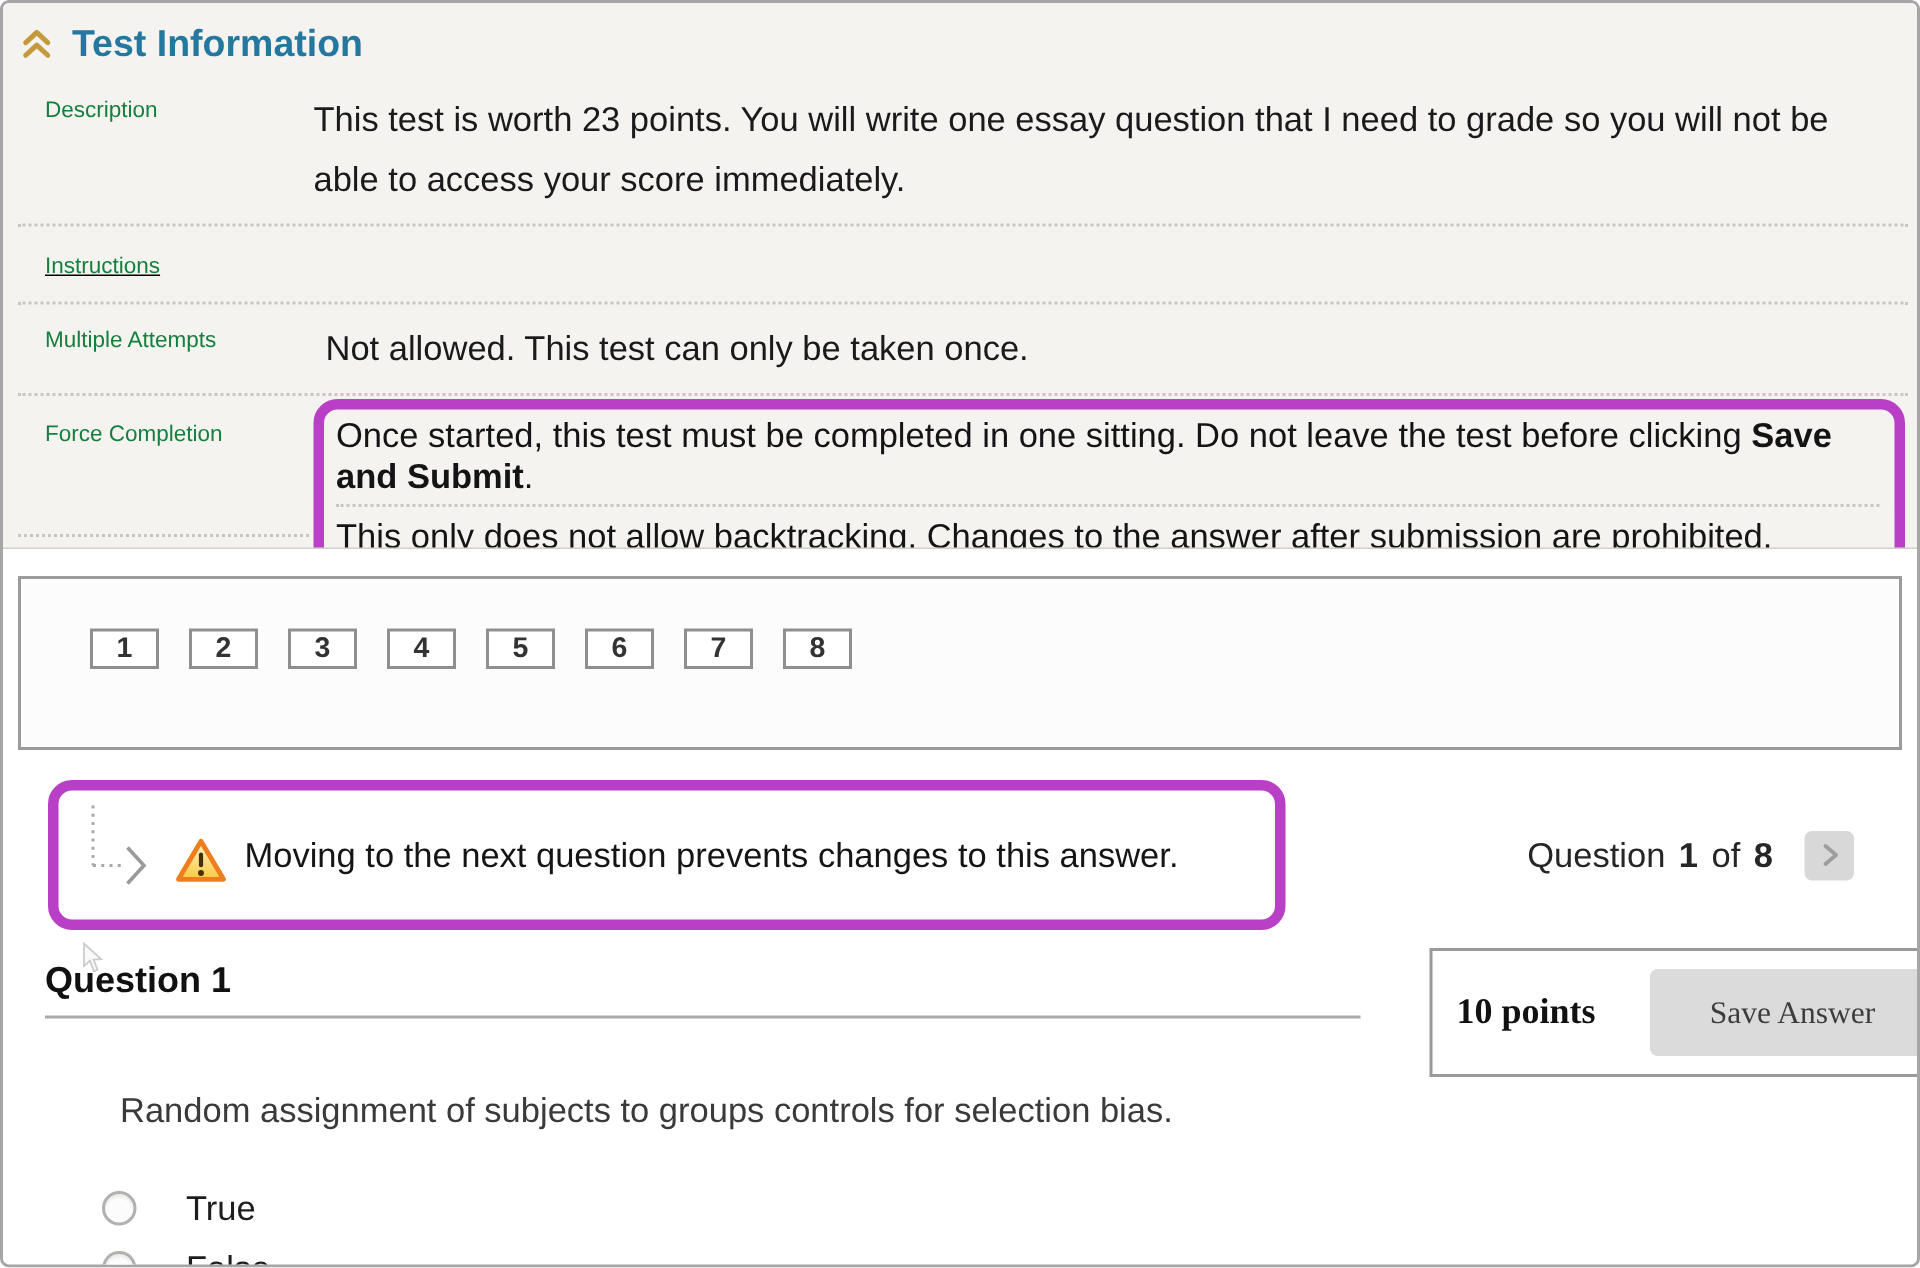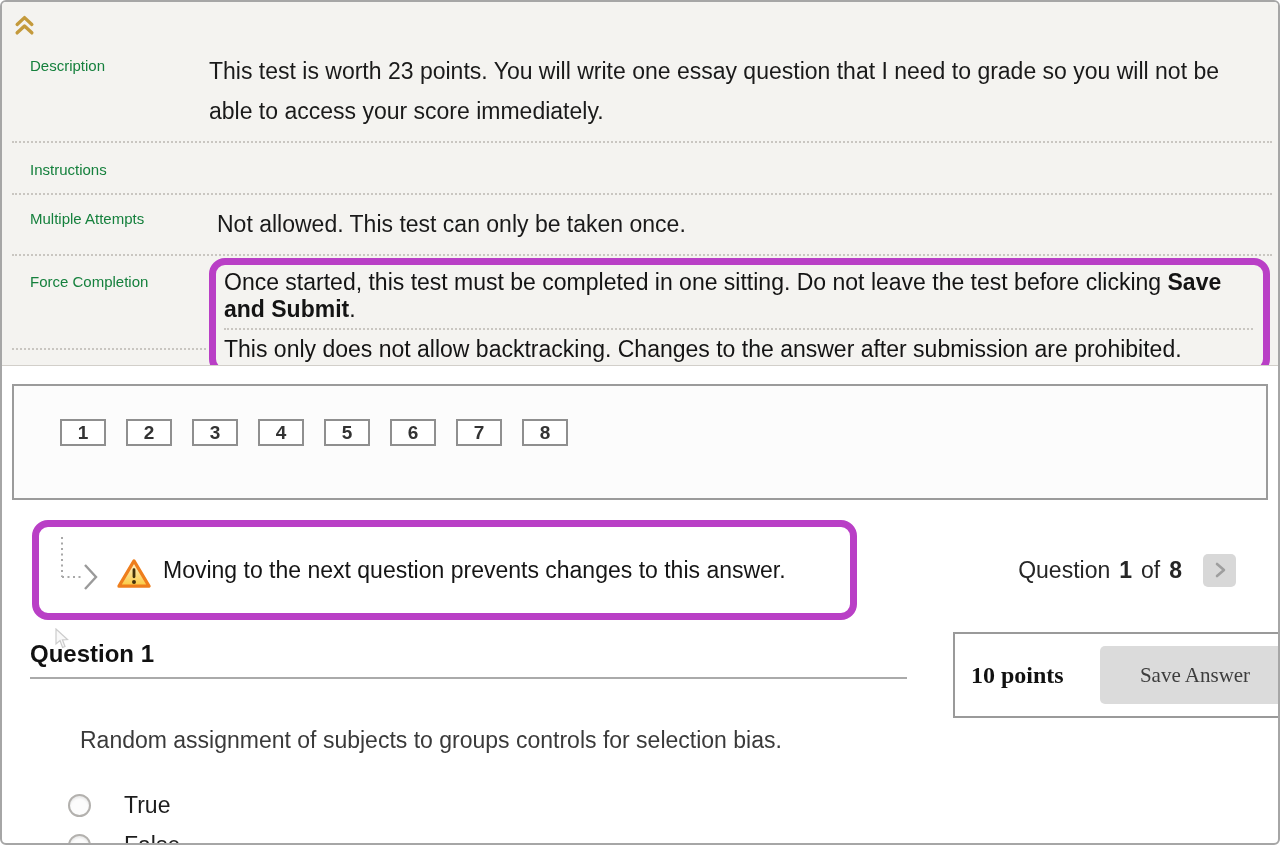--- a/index.html
+++ b/index.html
@@ -88,30 +88,31 @@
   <div class="test-info">
     <div class="ti-header">
       <span style="display:inline-flex;">
         <svg width="21" height="21" viewBox="0 0 20 20">
             <g fill="none" stroke="#c49a3c" stroke-width="3.2" stroke-linecap="round" stroke-linejoin="round">
               <polyline points="3,9 10,2.5 17,9"></polyline>
               <polyline points="3,17 10,10.5 17,17"></polyline>
             </g>
           </svg>
       </span>
+      <span class="ti-title">Test Information</span>
     </div>
 
     <div class="info-row">
       <div class="info-label">Description</div>
       <div class="info-content">This test is worth 23 points. You will write one essay question that I need to grade so you will not be able to access your score immediately.</div>
     </div>
 
     <div class="sep"></div>
 
-    <div class="info-row" style="padding:8px 0 8px 28px;">
+    <div class="info-row" style="padding:8px 0 8px 28px;text-decoration:underline;">
       <div class="info-label">Instructions</div>
       <div class="info-content"></div>
     </div>
 
     <div class="sep"></div>
 
     <div class="info-row">
       <div class="info-label">Multiple Attempts</div>
       <div class="info-content indent">Not allowed. This test can only be taken once.</div>
     </div>

